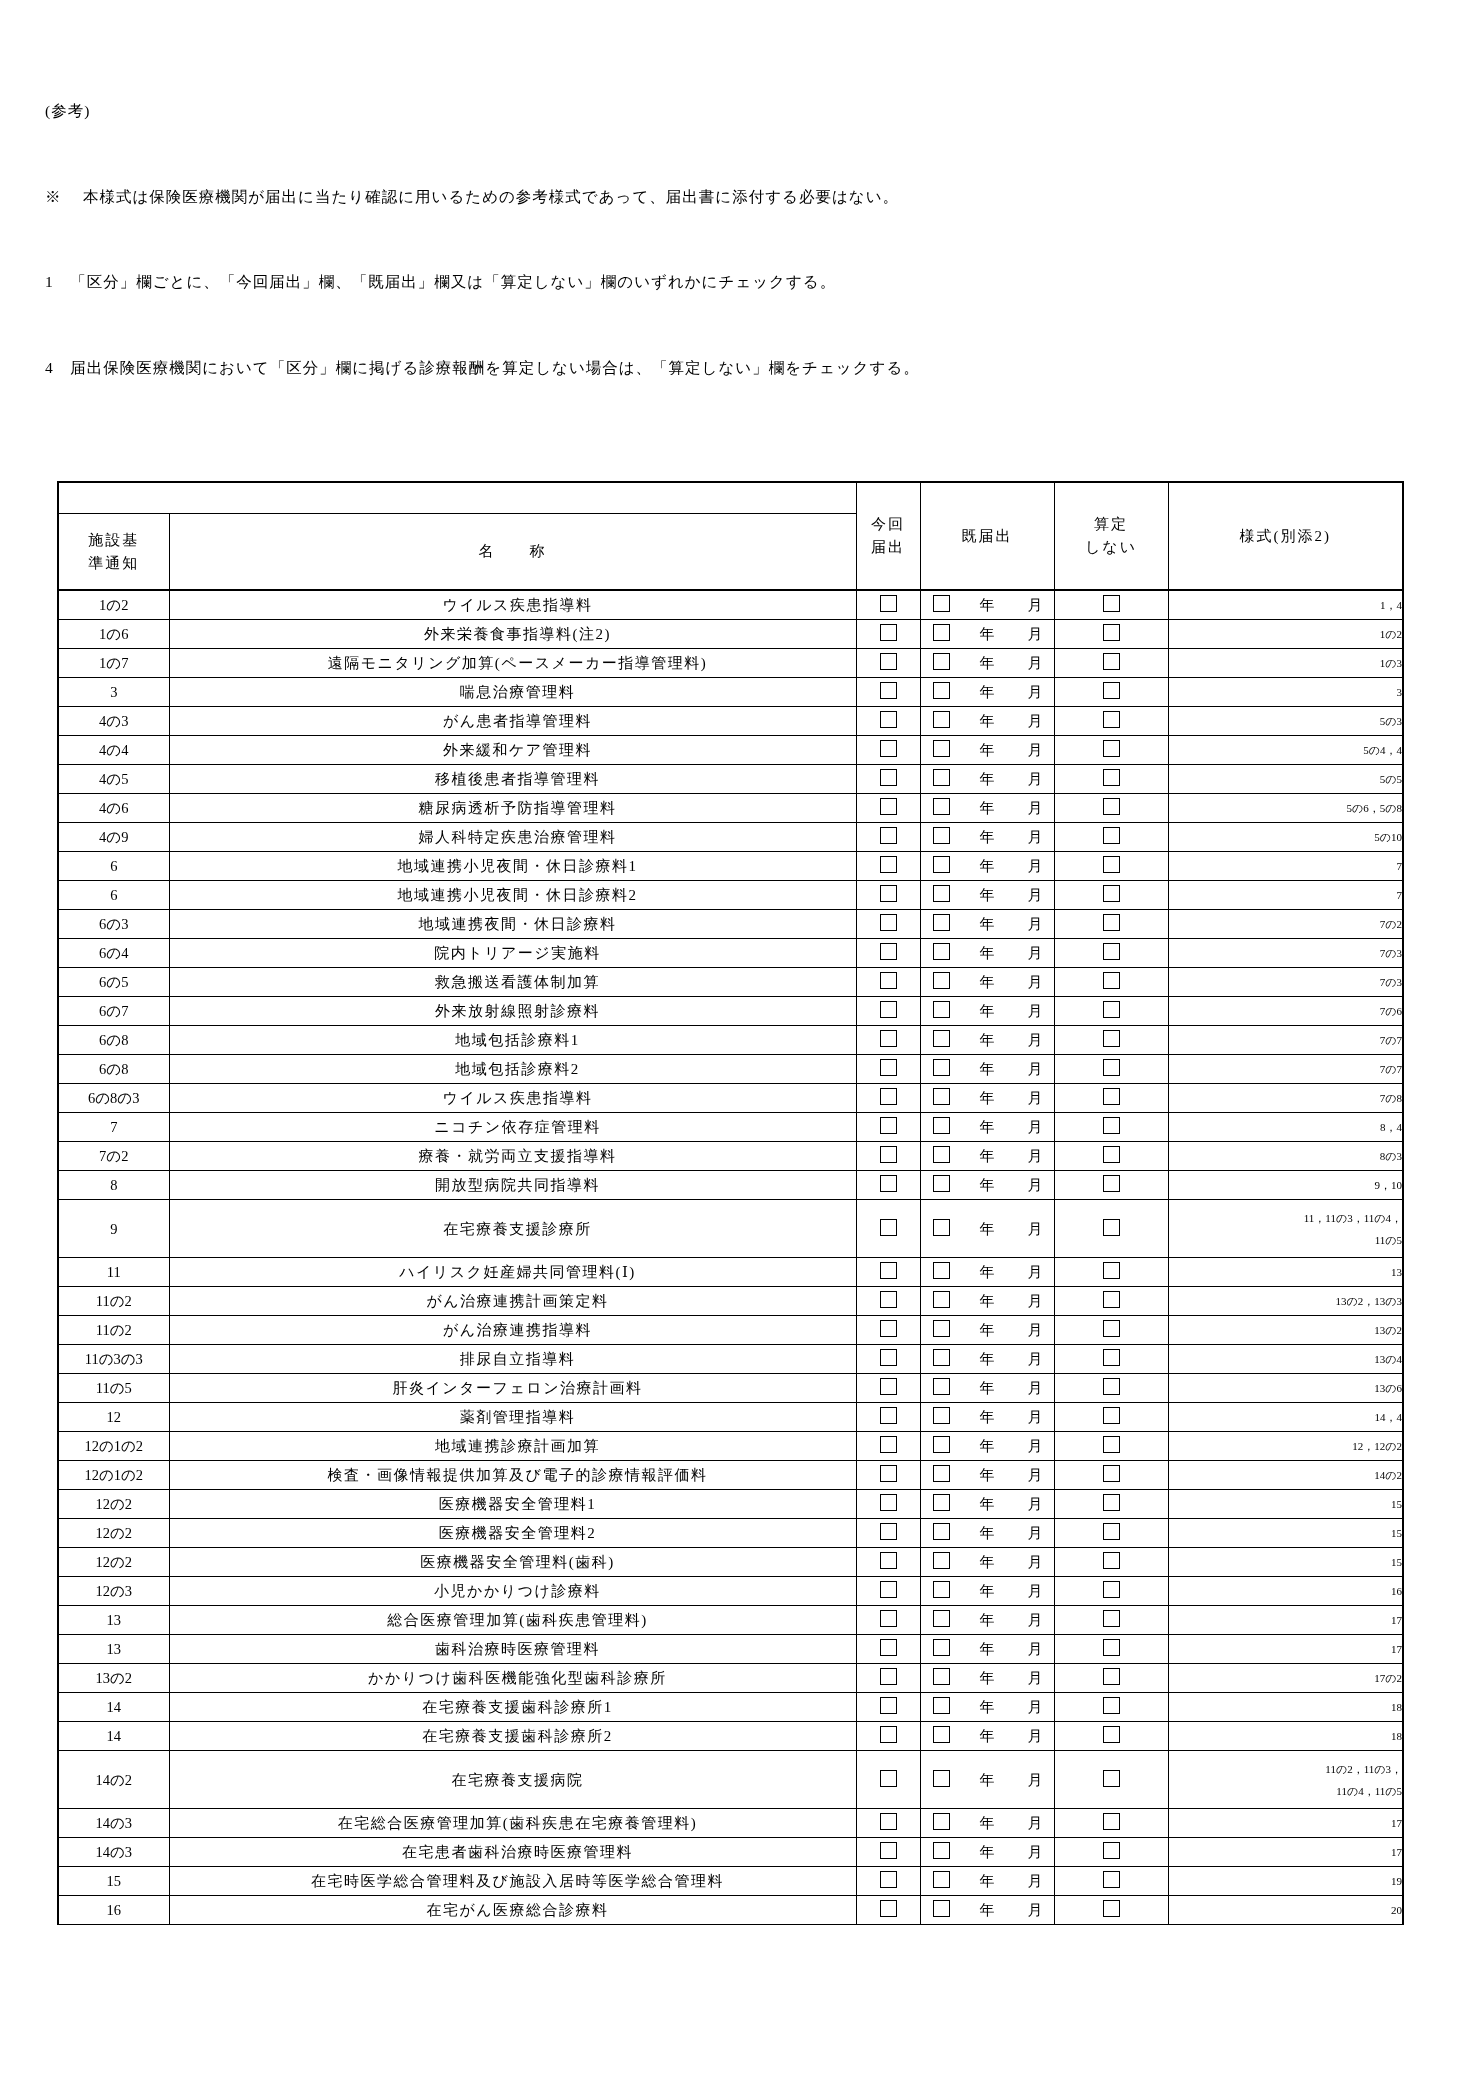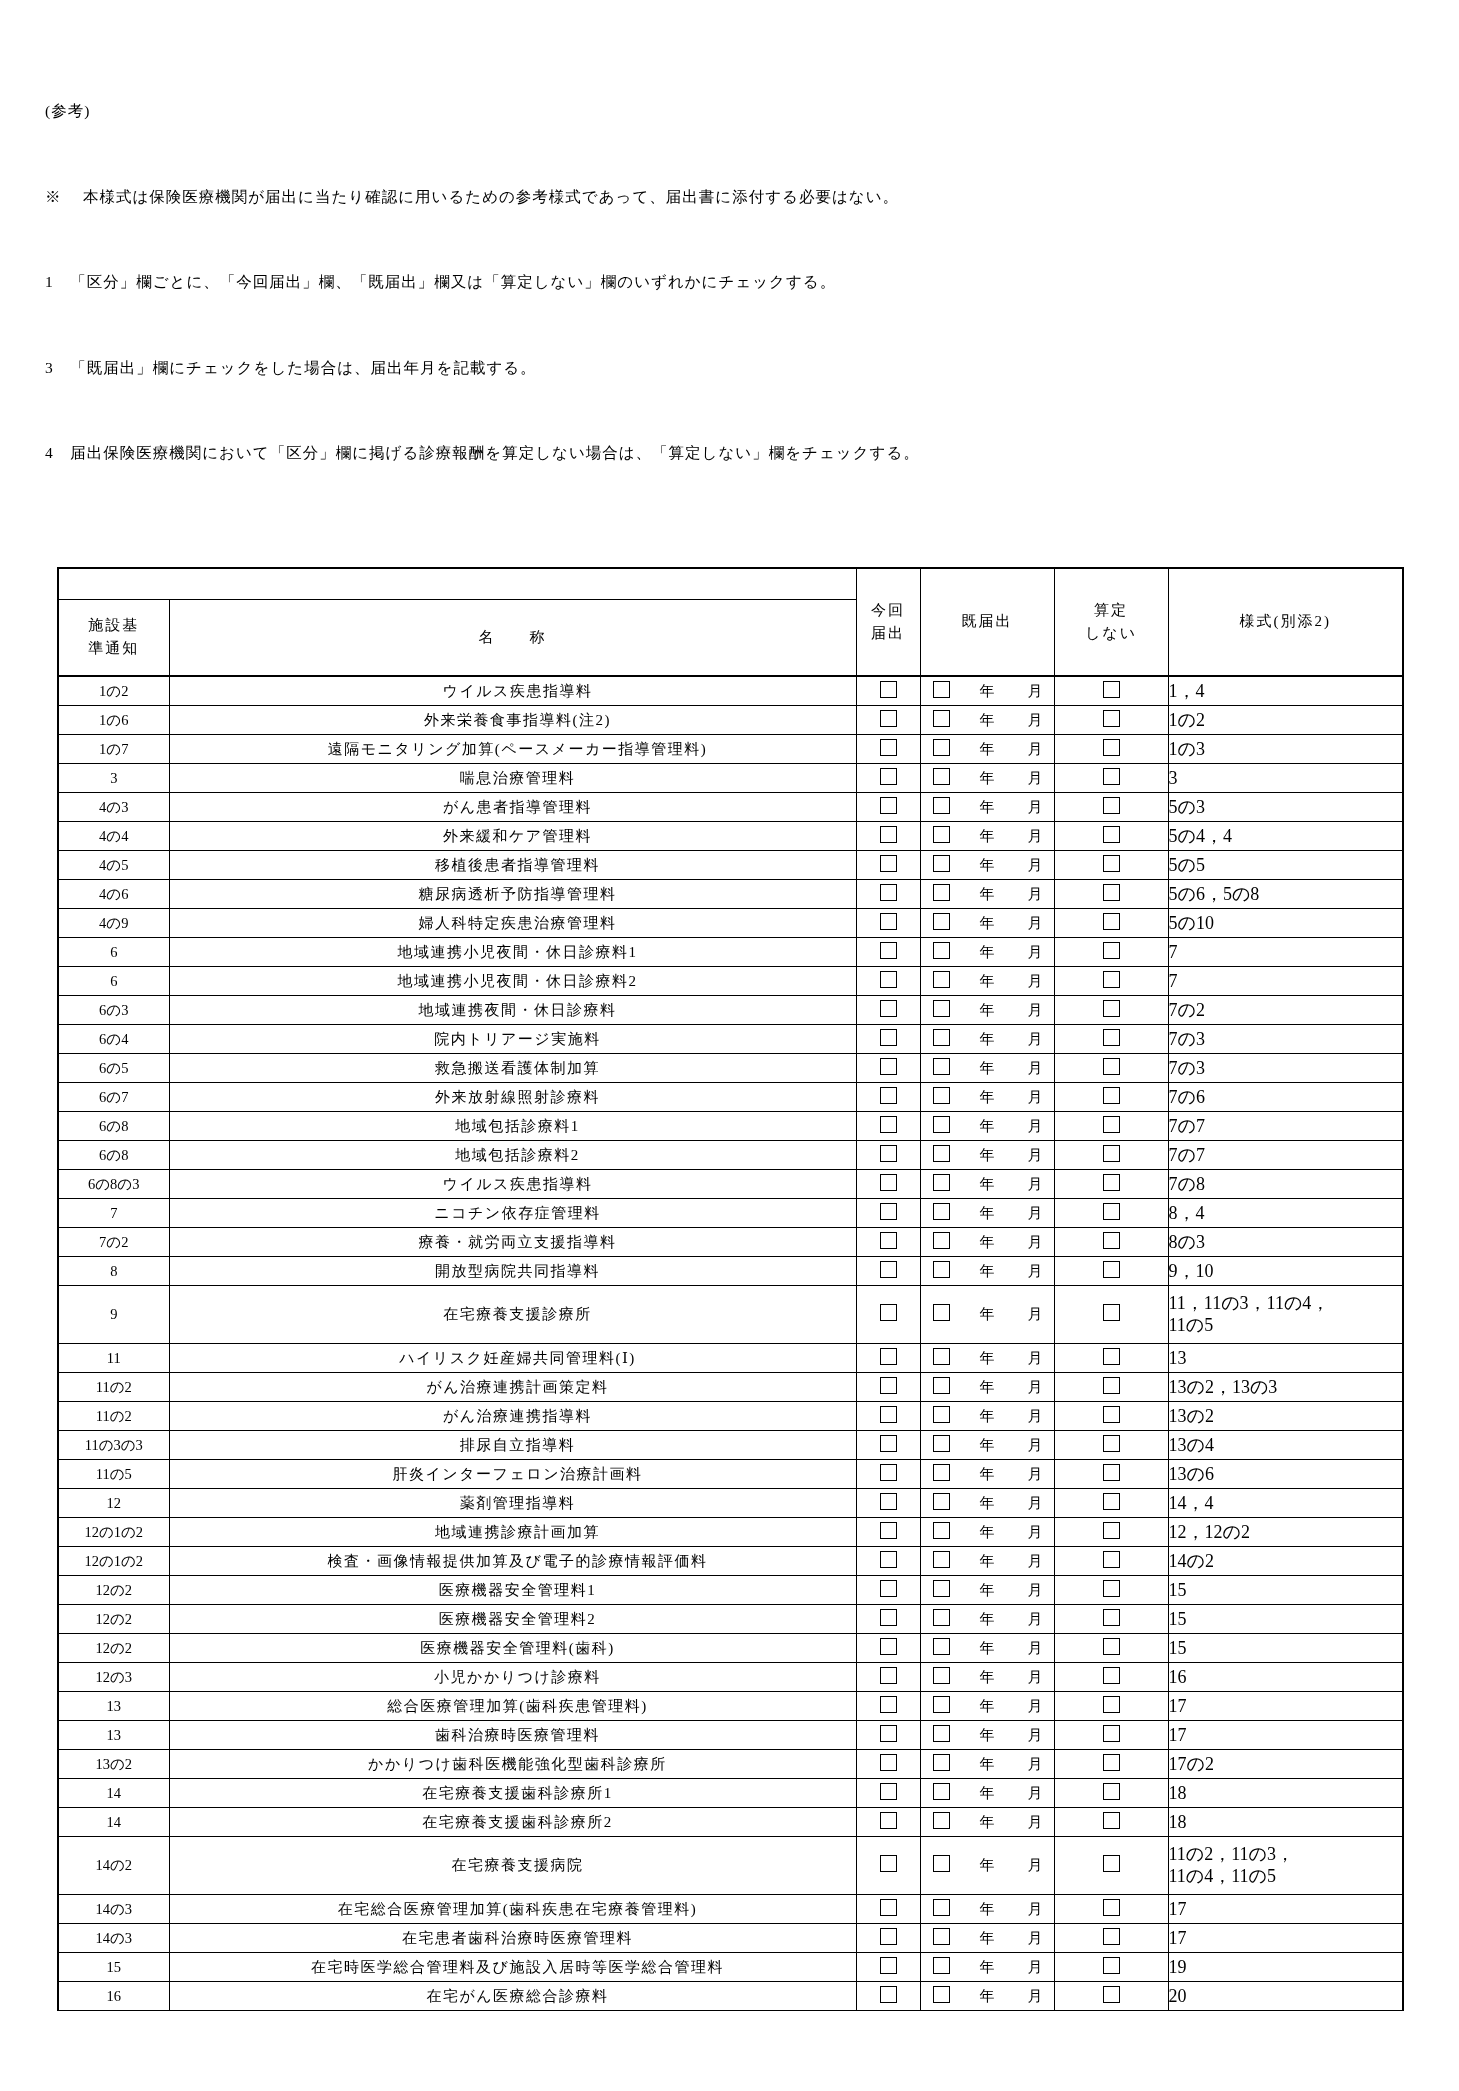--- a/index.html
+++ b/index.html
@@ -47,42 +47,41 @@
   thead .h-strip{border-bottom:1px solid #000;}
   tbody td{height:28px;line-height:20px;}
   tr.tall td{height:57px;}
   td.kubun{text-align:center;font-size:14.5px;}
   td.name{
     text-align:center;padding-left:10px;letter-spacing:1.5px;
     white-space:pre-line;
   }
   td.chk{text-align:center;}
   td.kitodoke{padding-left:12px;font-family:Liberation Serif, serif;}
-  td.yoshiki{text-align:left;font-size:18px;white-space:pre-line;line-height:22px;}
+  td.yoshiki{text-align:right;font-size:11px;white-space:pre-line;line-height:22px;}
   .checkbox{
     display:inline-block;
     width:15px;height:15px;
     border:1px solid #000;
     background:#fff;
     vertical-align:-2px;
   }
   .ym{display:inline-block;letter-spacing:0;}
   .kitodoke .checkbox{margin-right:30px;}
   .kitodoke .y-label{margin-right:33px;}
 </style>
 </head>
 <body>
 
 <div class="page">
 
   <div class="notes">
     <div class="note-title">(参考)</div>
     <div class="note-line">※　 本様式は保険医療機関が届出に当たり確認に用いるための参考様式であって、届出書に添付する必要はない。</div>
     <div class="note-line">1　「区分」欄ごとに、「今回届出」欄、「既届出」欄又は「算定しない」欄のいずれかにチェックする。</div>
-    <div class="note-line">3　「既届出」欄にチェックをした場合は、届出年月を記載する。</div>
     <div class="note-line">4　届出保険医療機関において「区分」欄に掲げる診療報酬を算定しない場合は、「算定しない」欄をチェックする。</div>
   </div>
 
   <table class="main">
     <colgroup>
       <col class="c1">
         <col class="c2">
         <col class="c3">
         <col class="c4">
         <col class="c5">

